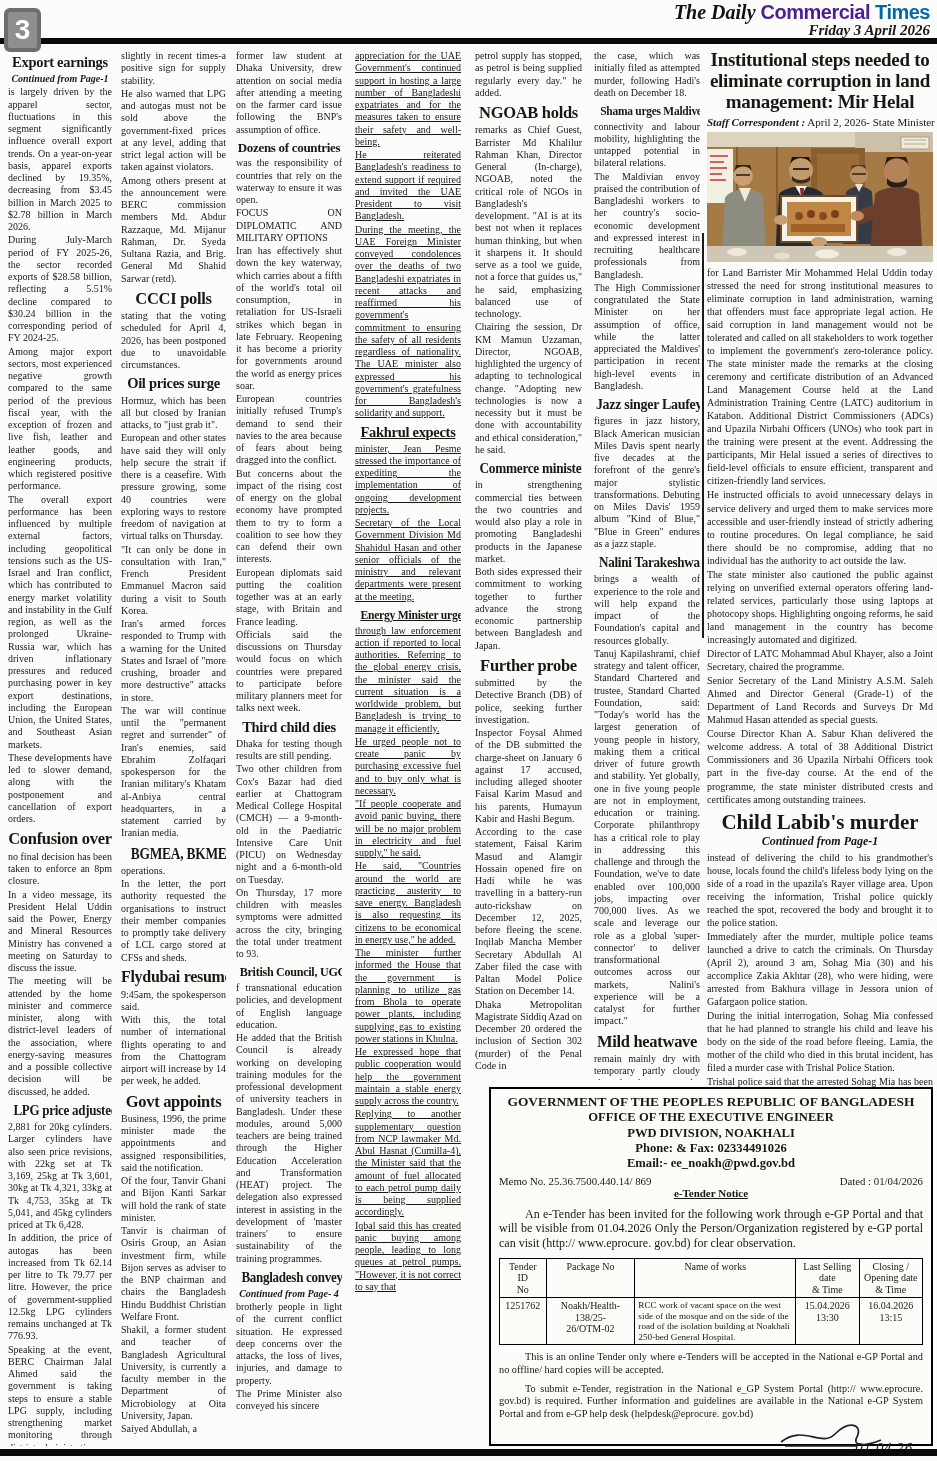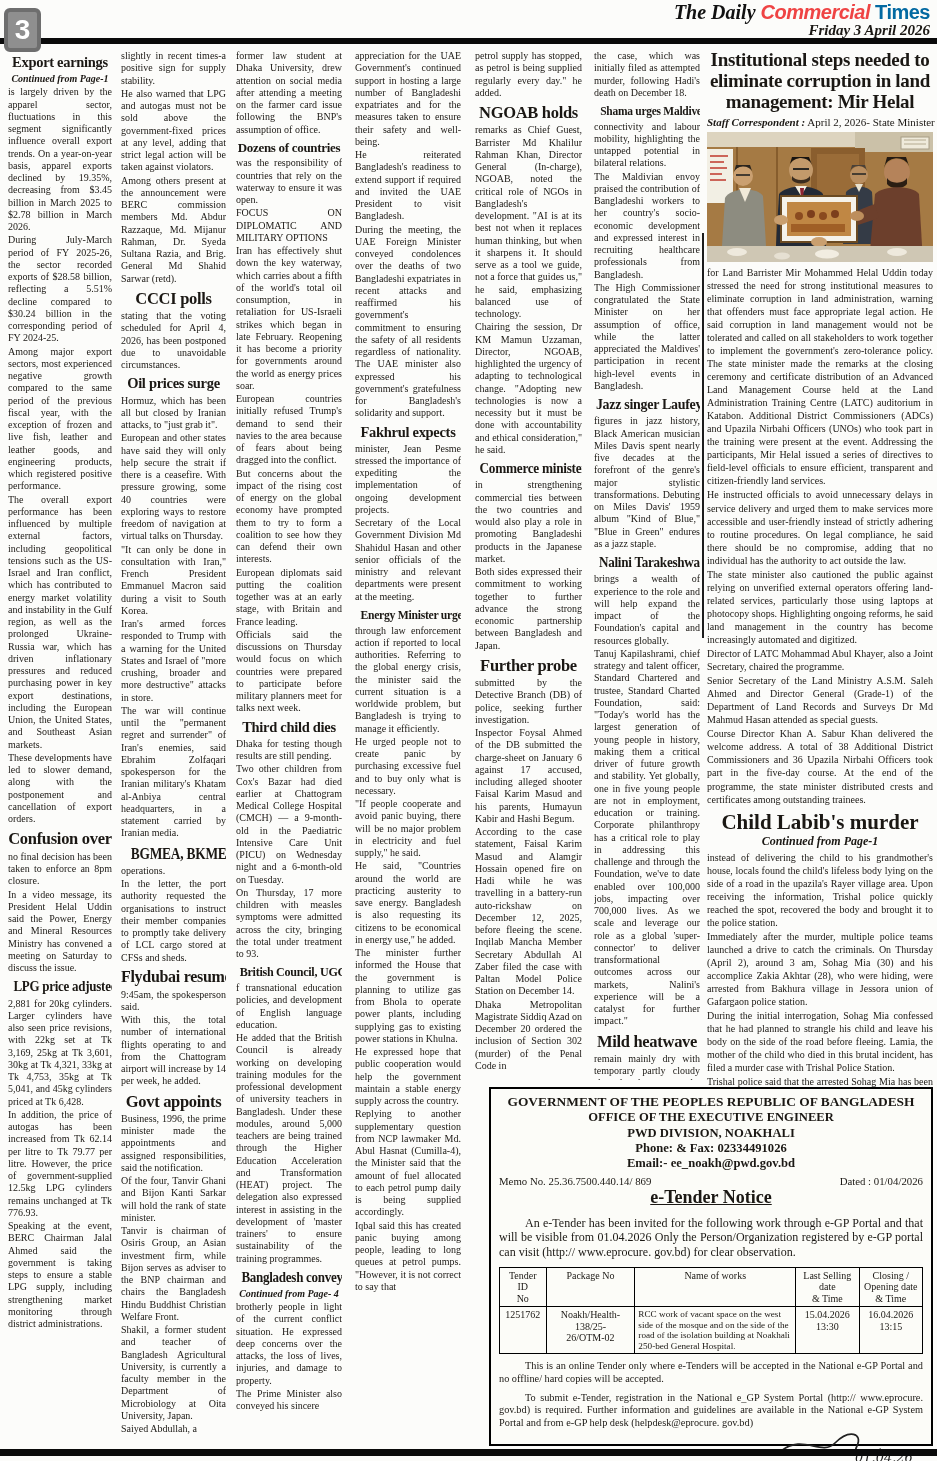--- a/index.html
+++ b/index.html
@@ -6,21 +6,21 @@
   .page{position:relative;width:937px;height:1461px;margin:0 auto;background:#fcfcfa;
         font-family:"Liberation Serif",serif;color:#1b1814;overflow:hidden;}
   
   .pagenum-box{position:absolute;left:4px;top:8px;width:37px;height:44px;background:#8f8f8f;
         border:4px solid #6e6e6e;border-radius:6px;box-sizing:border-box;z-index:5;
         display:flex;align-items:center;justify-content:center;
         font-family:"Liberation Sans",sans-serif;font-weight:bold;font-size:28px;color:#fff;}
   .masthead{position:absolute;right:7px;top:2px;text-align:right;z-index:4;line-height:1.02;}
   .mh-line1{font-size:20px;font-weight:bold;white-space:nowrap;}
   .mh-daily{font-style:italic;font-family:"Liberation Serif",serif;color:#111;}
-  .mh-comm{font-family:"Liberation Sans",sans-serif;color:#ef4444;letter-spacing:-0.5px;font-style:italic;}
+  .mh-comm{font-family:"Liberation Sans",sans-serif;color:#4c1d95;letter-spacing:-0.5px;}
   .mh-times{font-family:"Liberation Sans",sans-serif;color:#0369a1;letter-spacing:-0.5px;}
   .mh-date{font-size:15px;font-weight:bold;font-style:italic;margin-top:1px;}
   .top-rule{position:absolute;left:0;top:38px;width:937px;height:6px;background:#0a0a0a;z-index:1;}
   .bottom-rule{position:absolute;left:0;top:1449px;width:937px;height:7px;background:#0a0a0a;}
   .vrule{position:absolute;left:702px;top:233px;width:2px;height:405px;background:#1c1c1c;}
   
   .news-col{position:absolute;top:50px;overflow:hidden;text-align:justify;
         font-size:10px;line-height:12.25px;}
   .col-head{font-weight:bold;text-align:center;line-height:1.05;margin:5px 0 3px;
         letter-spacing:-0.3px;white-space:nowrap;}
@@ -34,21 +34,21 @@
   .feature-photo{display:block;width:226px;height:130px;margin:1px 0 4px;background:#a57a44;}
   .feature-para{font-size:10px;line-height:13.05px;text-align:justify;margin:0 0 1px;}
   .feature-head2{font-size:21px;font-weight:bold;text-align:center;margin-top:5px;line-height:1.05;}
   .feature-cont2{font-weight:bold;font-style:italic;text-align:center;font-size:12px;margin:1px 0 2px;}
   
   .tender-box{position:absolute;left:489px;top:1087px;width:444px;height:359px;border:2px solid #000;
         background:#fcfcf8;box-sizing:border-box;padding:5px 8px 4px;}
   .tb-line{text-align:center;font-weight:bold;font-size:12.6px;line-height:1.22;}
   .tb-line.first{font-size:13.4px;}
   .tb-memo-row{display:flex;justify-content:space-between;font-size:10.8px;margin-top:3px;}
-  .tb-title{text-align:center;font-size:18px;font-weight:bold;text-decoration:underline;margin:0 0 2px;}
+  .tb-title{text-align:center;font-size:11px;font-weight:bold;text-decoration:underline;margin:0 0 2px;}
   .tb-intro{font-size:12px;text-align:justify;text-indent:26px;margin:8px 0 7px;line-height:1.22;}
   table.tb-table{width:100%;border-collapse:collapse;font-size:10px;table-layout:fixed;}
   .tb-table th,.tb-table td{border:1.4px solid #000;padding:2px 3px;vertical-align:top;
         text-align:center;white-space:pre-line;font-weight:normal;line-height:1.15;}
   .tb-table td.works{text-align:left;font-size:9.2px;}
   .tb-note{font-size:10.3px;text-indent:26px;text-align:justify;margin-top:6px;line-height:1.22;}
   .tb-sign{width:170px;margin-left:auto;margin-top:2px;text-align:center;}
   .tb-signer{font-weight:bold;font-size:10.8px;line-height:1.2;}
 </style>
 </head>
@@ -76,20 +76,21 @@
       <div class="col-head" style="font-size: 14.5px;">Export earnings</div>
       <div class="col-cont">Continued from Page-1</div>
       <div class="col-para">is largely driven by the apparel sector, fluctuations in this segment significantly influence overall export trends. On a year-on-year basis, apparel exports declined by 19.35%, decreasing from $3.45 billion in March 2025 to $2.78 billion in March 2026.</div>
       <div class="col-para">During July-March period of FY 2025-26, the sector recorded exports of $28.58 billion, reflecting a 5.51% decline compared to $30.24 billion in the corresponding period of FY 2024-25.</div>
       <div class="col-para">Among major export sectors, most experienced negative growth compared to the same period of the previous fiscal year, with the exception of frozen and live fish, leather and leather goods, and engineering products, which registered positive performance.</div>
       <div class="col-para">The overall export performance has been influenced by multiple external factors, including geopolitical tensions such as the US-Israel and Iran conflict, which has contributed to energy market volatility and instability in the Gulf region, as well as the prolonged Ukraine-Russia war, which has driven inflationary pressures and reduced purchasing power in key export destinations, including the European Union, the United States, and Southeast Asian markets.</div>
       <div class="col-para">These developments have led to slower demand, along with the postponement and cancellation of export orders.</div>
       <div class="col-head" style="font-size: 16.5px;">Confusion over</div>
       <div class="col-para">no final decision has been taken to enforce an 8pm closure.</div>
       <div class="col-para">In a video message, its President Helal Uddin said the Power, Energy and Mineral Resources Ministry has convened a meeting on Saturday to discuss the issue.</div>
+      <div class="col-para">The meeting will be attended by the home minister and commerce minister, along with district-level leaders of the association, where energy-saving measures and a possible collective decision will be discussed, he added.</div>
       <div class="col-head" style="font-size: 14.5px; transform-origin: center center; transform: scaleX(0.896552);">LPG price adjusted</div>
       <div class="col-para">2,881 for 20kg cylinders. Larger cylinders have also seen price revisions, with 22kg set at Tk 3,169, 25kg at Tk 3,601, 30kg at Tk 4,321, 33kg at Tk 4,753, 35kg at Tk 5,041, and 45kg cylinders priced at Tk 6,428.</div>
       <div class="col-para">In addition, the price of autogas has been increased from Tk 62.14 per litre to Tk 79.77 per litre. However, the price of government-supplied 12.5kg LPG cylinders remains unchanged at Tk 776.93.</div>
       <div class="col-para">Speaking at the event, BERC Chairman Jalal Ahmed said the government is taking steps to ensure a stable LPG supply, including strengthening market monitoring through district administrations.</div>
     </div>
   <div class="news-col" style="left:121px;width:105px;height:1396px;">
       <div class="col-para">slightly in recent times-a positive sign for supply stability.</div>
       <div class="col-para">He also warned that LPG and autogas must not be sold above the government-fixed prices at any level, adding that strict legal action will be taken against violators.</div>
       <div class="col-para">Among others present at the announcement were BERC commission members Md. Abdur Razzaque, Md. Mijanur Rahman, Dr. Syeda Sultana Razia, and Brig. General Md Shahid Sarwar (retd).</div>
       <div class="col-head" style="font-size: 16.5px;">CCCI polls</div>
@@ -128,21 +129,21 @@
       <div class="col-para">Two other children from Cox's Bazar had died earlier at Chattogram Medical College Hospital (CMCH) — a 9-month-old in the Paediatric Intensive Care Unit (PICU) on Wednesday night and a 6-month-old on Tuesday.</div>
       <div class="col-para">On Thursday, 17 more children with measles symptoms were admitted across the city, bringing the total under treatment to 93.</div>
       <div class="col-head" style="font-size: 13px; transform-origin: center center; transform: scaleX(0.929825);">British Council, UGC</div>
       <div class="col-para">f transnational education policies, and development of English language education.</div>
       <div class="col-para">He added that the British Council is already working on developing training modules for the professional development of university teachers in Bangladesh. Under these modules, around 5,000 teachers are being trained through the Higher Education Acceleration and Transformation (HEAT) project. The delegation also expressed interest in assisting in the development of 'master trainers' to ensure sustainability of the training programmes.</div>
       <div class="col-head" style="font-size: 14.5px; transform-origin: center center; transform: scaleX(0.898305);">Bangladesh conveys</div>
       <div class="col-cont">Continued from Page- 4</div>
       <div class="col-para">brotherly people in light of the current conflict situation. He expressed deep concerns over the attacks, the loss of lives, injuries, and damage to property.</div>
       <div class="col-para">The Prime Minister also conveyed his sincere</div>
     </div>
-  <div class="news-col" style="left:355px;width:106px;height:1396px;">
+  <div class="news-col" style="left:355px;width:106px;height:1396px;text-decoration:underline;">
       <div class="col-para">appreciation for the UAE Government's continued support in hosting a large number of Bangladeshi expatriates and for the measures taken to ensure their safety and well-being.</div>
       <div class="col-para">He reiterated Bangladesh's readiness to extend support if required and invited the UAE President to visit Bangladesh.</div>
       <div class="col-para">During the meeting, the UAE Foreign Minister conveyed condolences over the deaths of two Bangladeshi expatriates in recent attacks and reaffirmed his government's commitment to ensuring the safety of all residents regardless of nationality. The UAE minister also expressed his government's gratefulness for Bangladesh's solidarity and support.</div>
       <div class="col-head" style="font-size: 14.5px;">Fakhrul expects</div>
       <div class="col-para">minister, Jean Pesme stressed the importance of expediting the implementation of ongoing development projects.</div>
       <div class="col-para">Secretary of the Local Government Division Md Shahidul Hasan and other senior officials of the ministry and relevant departments were present at the meeting.</div>
       <div class="col-head" style="font-size: 13px; transform-origin: center center; transform: scaleX(0.898305);">Energy Minister urges</div>
       <div class="col-para">through law enforcement action if reported to local authorities. Referring to the global energy crisis, the minister said the current situation is a worldwide problem, but Bangladesh is trying to manage it efficiently.</div>
       <div class="col-para">He urged people not to create panic by purchasing excessive fuel and to buy only what is necessary.</div>
       <div class="col-para">"If people cooperate and avoid panic buying, there will be no major problem in electricity and fuel supply," he said.</div>

